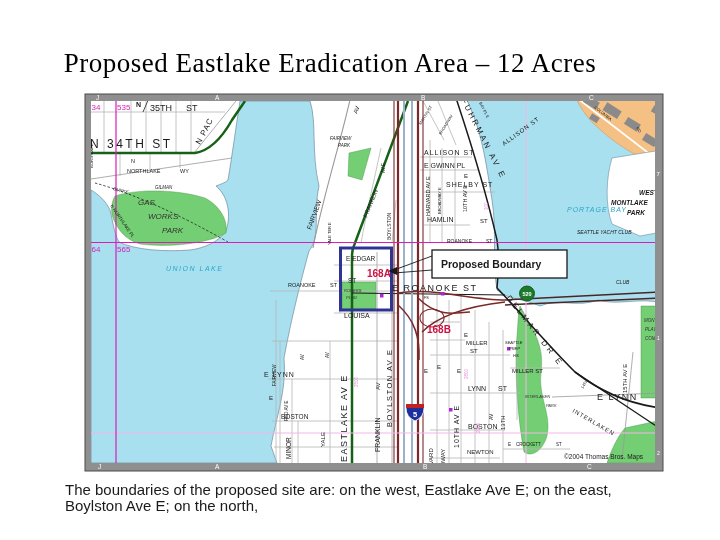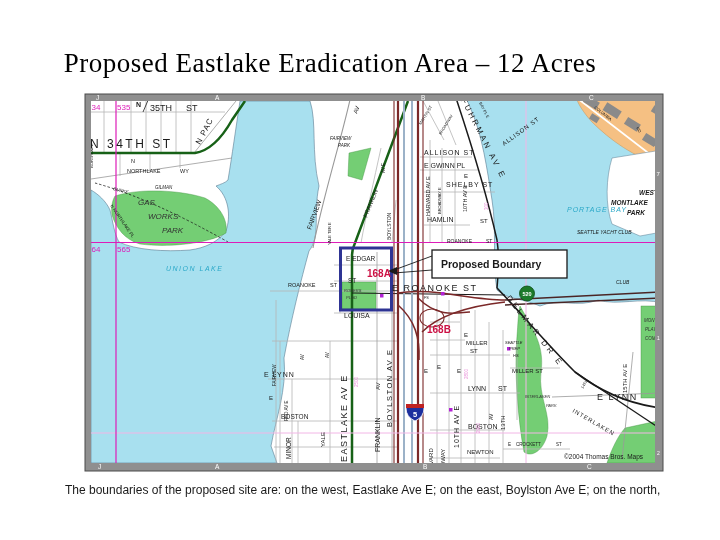--- a/index.html
+++ b/index.html
@@ -2,21 +2,21 @@
 <html><head>
 <meta charset="utf-8">
 <style>
   html,body{margin:0;padding:0;background:#ffffff;}
   body{width:720px;height:540px;position:relative;overflow:hidden;
        font-family:"Liberation Sans", sans-serif;}
   .title{position:absolute;left:0;top:48px;width:660px;text-align:center;
          font-family:"Liberation Serif", serif;font-size:27px;color:#000;
          letter-spacing:0.5px;white-space:nowrap;}
   .caption{position:absolute;left:65px;top:482px;width:606px;
-           font-size:12px;line-height:16px;color:#1a1a1a;}
+           font-size:15px;line-height:16px;color:#1a1a1a;}
   svg{position:absolute;left:0;top:0;}
   svg text{font-family:"Liberation Sans", sans-serif;}
 </style>
 </head>
 <body>
 
 <div class="title">Proposed Eastlake Eradication Area – 12 Acres</div>
 
 <svg width="720" height="540" viewBox="0 0 720 540">
   <defs>

